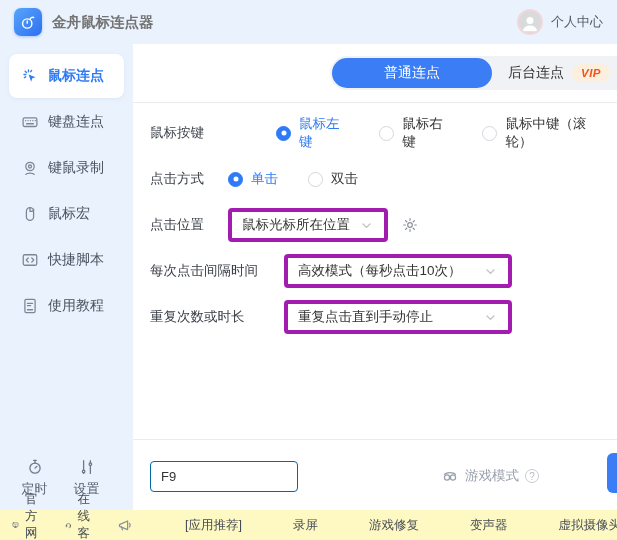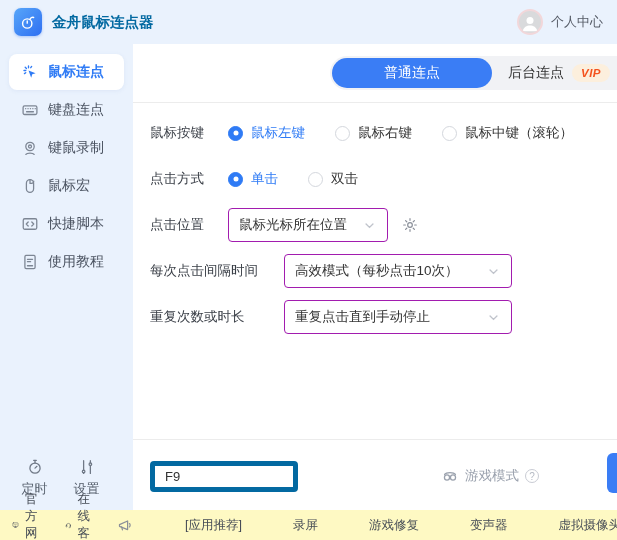--- a/index.html
+++ b/index.html
@@ -15,35 +15,35 @@
   .header {
     position:absolute; top:0; left:0; right:0; height:44px;
     background:#EAF2FD; display:flex; align-items:center; padding:0 14px;
   }
   .logo {
     width:28px; height:28px; border-radius:7px;
     background:linear-gradient(135deg,#57A6F9,#2E6FF2);
     display:flex; align-items:center; justify-content:center;
     box-shadow:0 1px 3px rgba(46,111,242,.35);
   }
-  .app-title { margin-left:10px; font-size:14.5px; font-weight:bold; color:#0369a1; }
+  .app-title { margin-left:10px; font-size:14.5px; font-weight:bold; color:#737373; }
   .header-right { margin-left:auto; display:flex; align-items:center; gap:8px; cursor:pointer; }
   .avatar {
     width:26px; height:26px; border-radius:50%; background:#d9dadc;
     border:2px solid #f2d7da; display:flex; align-items:flex-end; justify-content:center; overflow:hidden;
   }
   .user-center { font-size:13px; color:#555b66; }
 
   
   .sidebar {
     position:absolute; top:44px; left:0; width:133px; bottom:30px;
     background:#EAF2FD; padding-top:8px;
   }
   .nav-item {
-    height:36px; margin:2px 9px; border-radius:8px;
+    height:44px; margin:2px 9px; border-radius:8px;
     display:flex; align-items:center; gap:9px; padding:0 12px;
     color:#4a5260; cursor:pointer; font-size:14px;
   }
   .nav-item .ic { color:#7d8694; }
   .nav-item.active { background:#fff; color:#2F7BF5; font-weight:bold; box-shadow:0 1px 4px rgba(120,150,200,.12); }
   .nav-item.active .ic { color:#2F7BF5; }
   .sidebar-footer {
     position:absolute; bottom:12px; left:0; width:121px;
     display:flex; justify-content:center; gap:26px;
   }
@@ -67,53 +67,53 @@
   }
   .vip-badge {
     background:#FCEFDD; color:#F4521D; font-style:italic; font-weight:800;
     font-size:11.5px; padding:3px 9px; border-radius:10px; letter-spacing:.5px;
   }
   .divider { position:absolute; left:0; right:0; height:1px; background:#ECECEC; }
   .divider.d1 { top:58px; }
   .divider.d2 { top:395px; }
 
   .form-row { position:absolute; left:17px; right:10px; display:flex; align-items:center; }
-  .row1 { top:74px;  height:30px; }
+  .row1 { top:74px;  height:30px;gap:48px; }
   .row2 { top:120px; height:30px; }
   .row3 { top:164px; height:34px; }
   .row4 { top:210px; height:34px; }
   .row5 { top:256px; height:34px; }
   .f-label { color:#3a3f47; margin-right:24px; white-space:nowrap; }
   .f-label.wide { width:112px; margin-right:22px; }
 
   .radio-group { display:flex; align-items:center; gap:30px; }
   .radio-item { display:flex; align-items:center; gap:8px; cursor:pointer; }
   .radio { width:15px; height:15px; border-radius:50%; border:1px solid #D4D7DD; background:#fff; position:relative; flex:none; }
   .radio.checked { background:#2F7BF5; border-color:#2F7BF5; }
   .radio.checked::after {
     content:""; position:absolute; left:50%; top:50%; width:5px; height:5px;
     transform:translate(-50%,-50%); border-radius:50%; background:#fff;
   }
   .radio-label { color:#333; }
   .radio-item.sel .radio-label { color:#2F7BF5; }
 
   .select {
-    height:34px; border:1px solid #a21caf; border-radius:4px; background:#fff;
+    height:34px; border:4px solid #a21caf; border-radius:4px; background:#fff;
     display:flex; align-items:center; justify-content:space-between;
     padding:0 10px; cursor:pointer; color:#333;
   }
   .select .chev { color:#C0C4CC; }
   .sel-pos { width:160px; }
   .sel-wide { width:228px; }
   .gear-btn { margin-left:13px; color:#8a8f99; cursor:pointer; }
 
   .hotkey-row { position:absolute; left:17px; right:0; top:412px; height:40px; display:flex; align-items:center; }
   .hotkey-label { color:#3a3f47; margin-right:14px; white-space:nowrap; }
   .hotkey-input {
-    width:148px; height:31px; border:5px solid #0369a1; border-radius:4px;
+    width:148px; height:31px; border:1px solid #0369a1; border-radius:4px;
     padding:0 10px; font-size:13px; color:#333; outline:none;
     font-family:"Liberation Sans","DejaVu Sans",sans-serif;
   }
   .game-mode { position:absolute; right:78px; display:flex; align-items:center; gap:6px; color:#9aa1ad; cursor:pointer;text-align:right; }
   .help-circle {
     width:14px; height:14px; border-radius:50%; border:1px solid #c9ccd4;
     color:#b5bac4; font-size:10px; display:flex; align-items:center; justify-content:center;
   }
   .start-button {
     position:absolute; right:-5px; top:409px; width:15px; height:40px;

